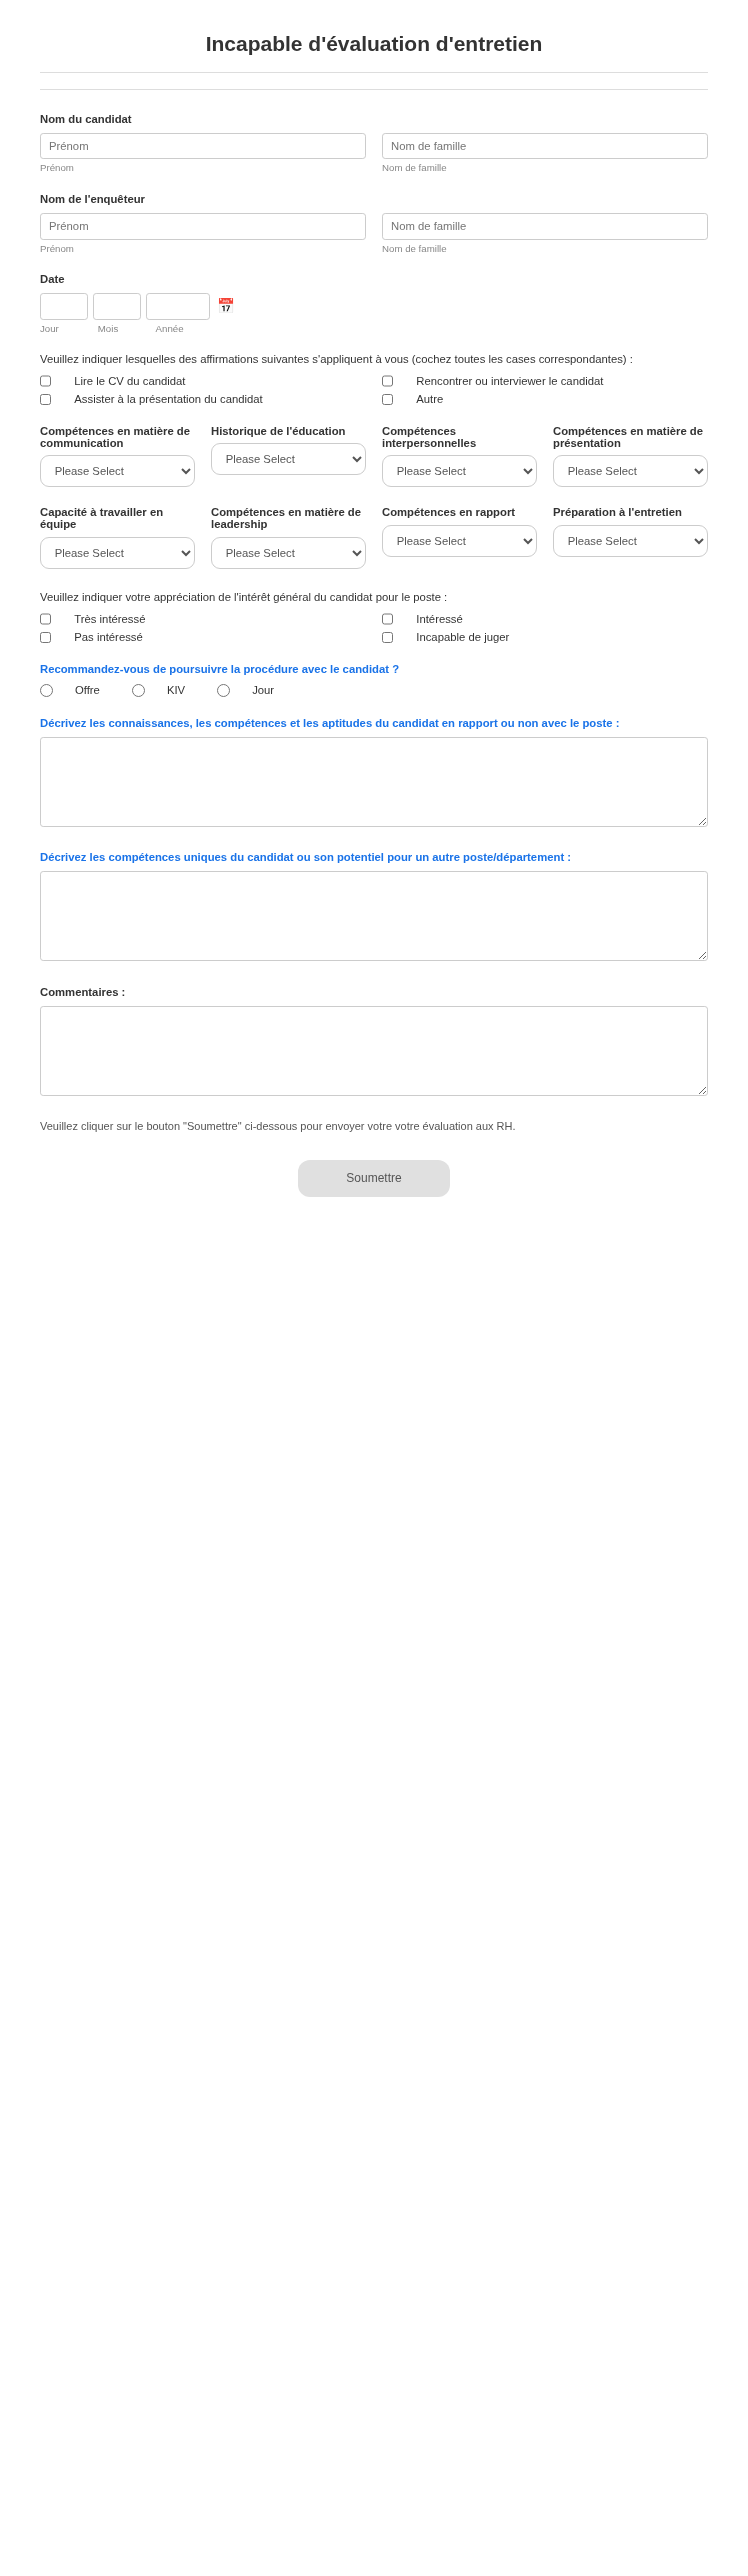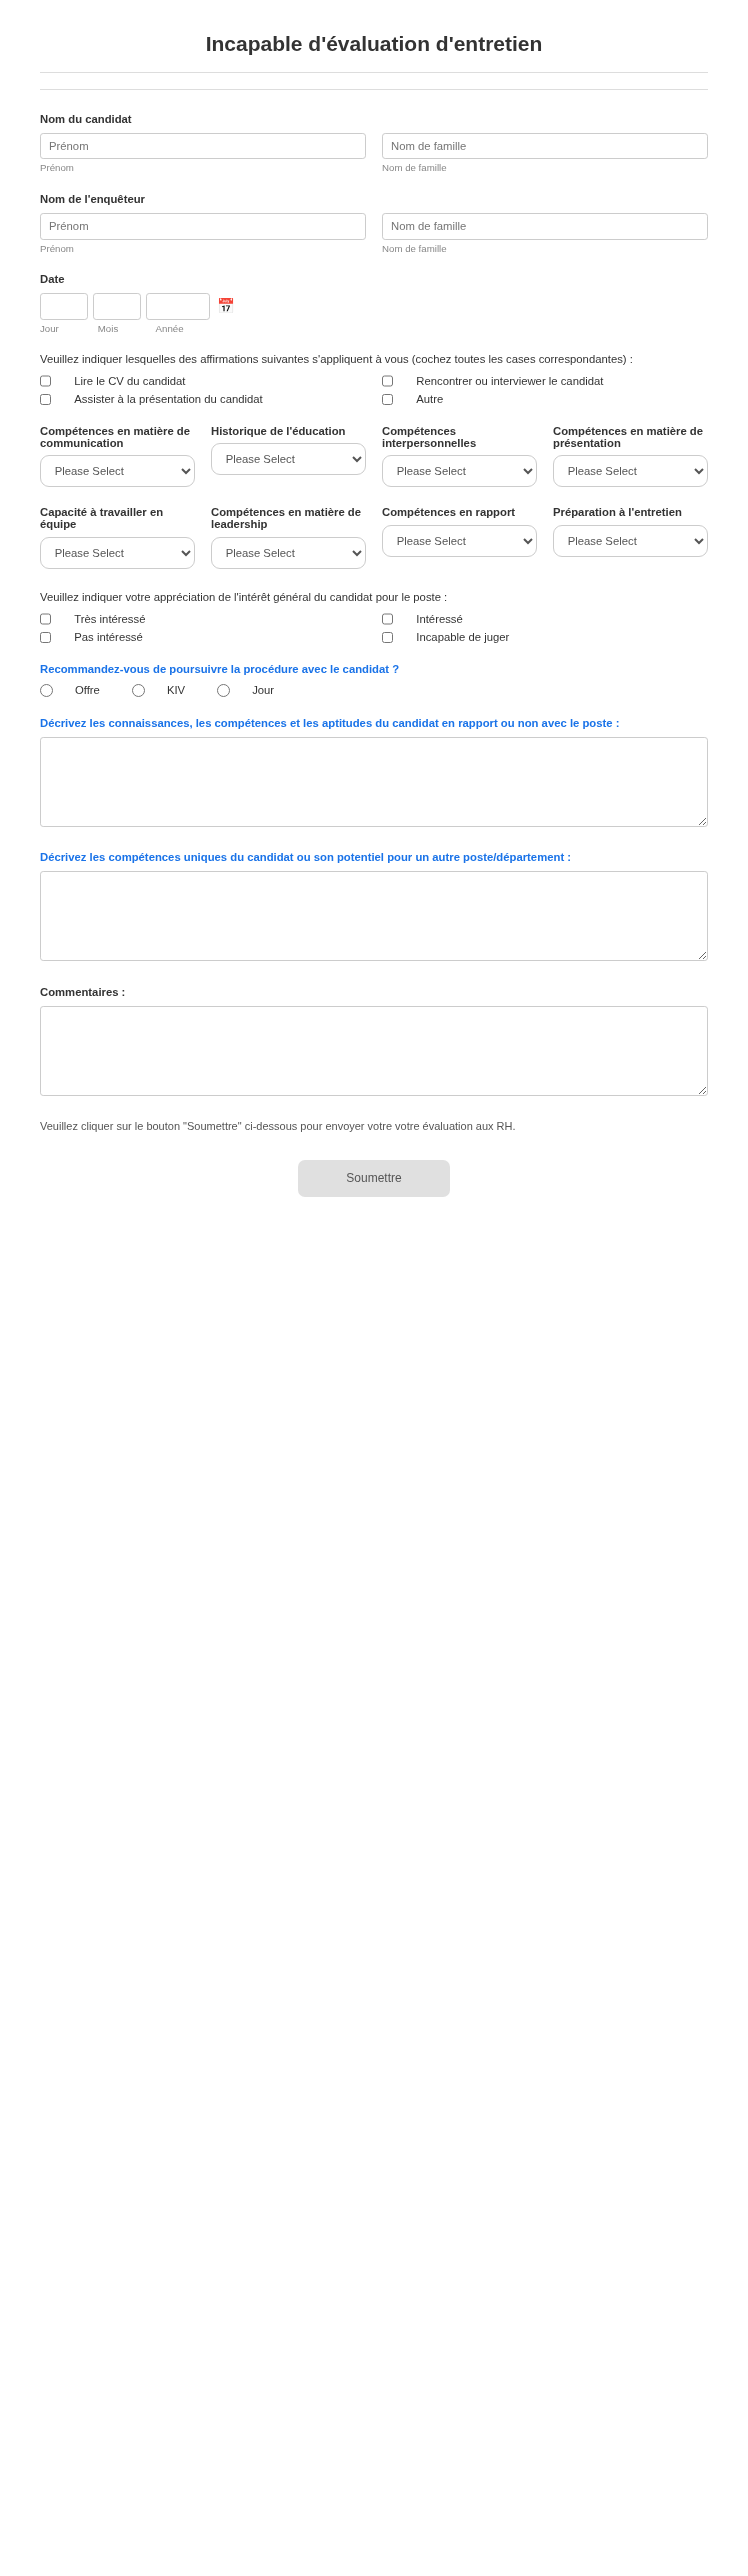--- a/index.html
+++ b/index.html
@@ -201,21 +201,21 @@
       margin-bottom: 28px;
     }
     .submit-btn-wrap {
       display: flex;
       justify-content: center;
     }
     .submit-btn {
       background: #e0e0e0;
       color: #555;
       border: none;
-      border-radius: 7px;
+      border-radius: 12px;
       padding: 11.3px 48px;
       font-size: 12px;
       cursor: pointer;
       font-family: Arial, sans-serif;
     }
     .divider {
       border: none;
       border-top: 0.8px solid #ddd;
       margin-bottom: 22.5px;
     }

